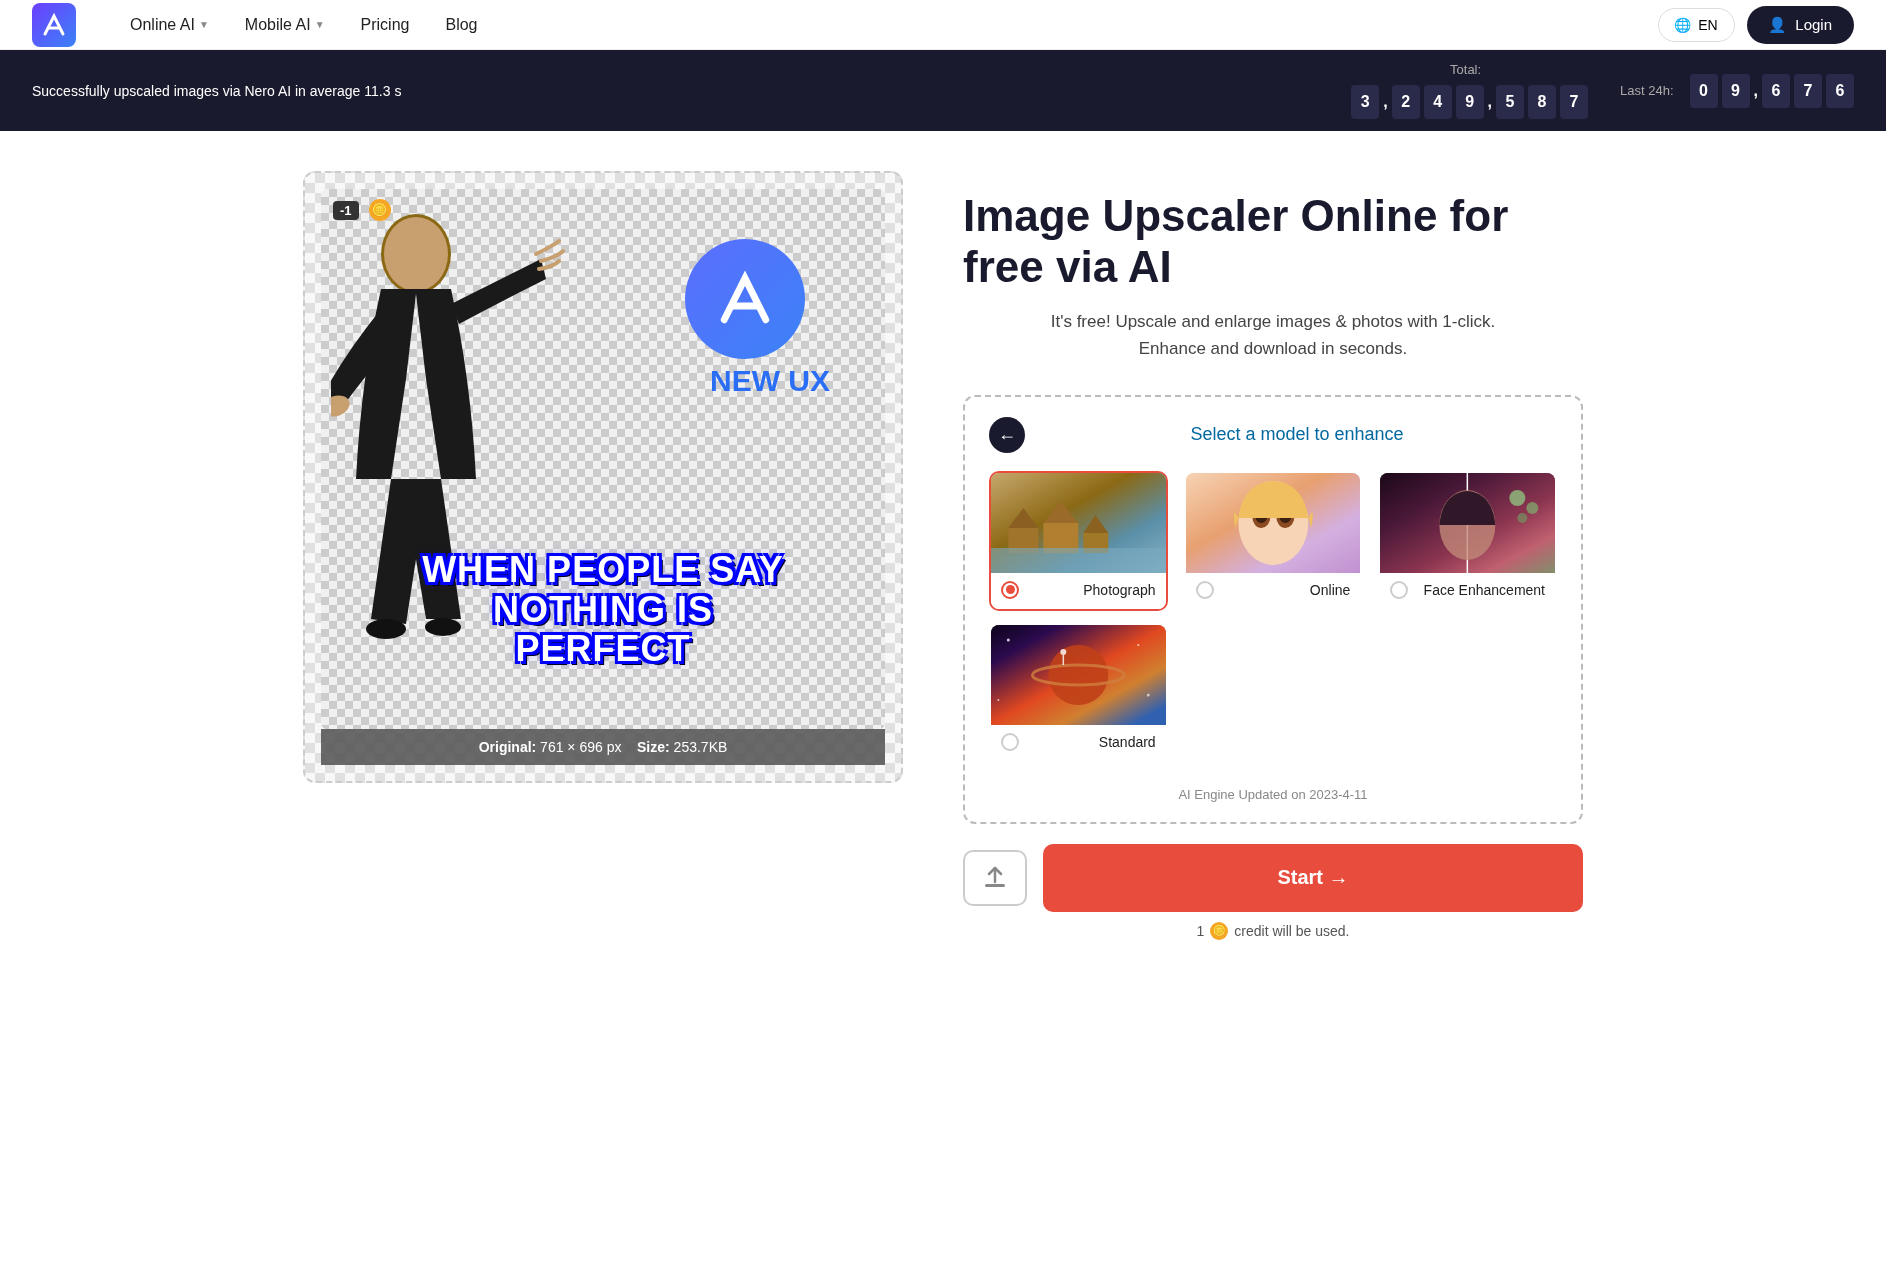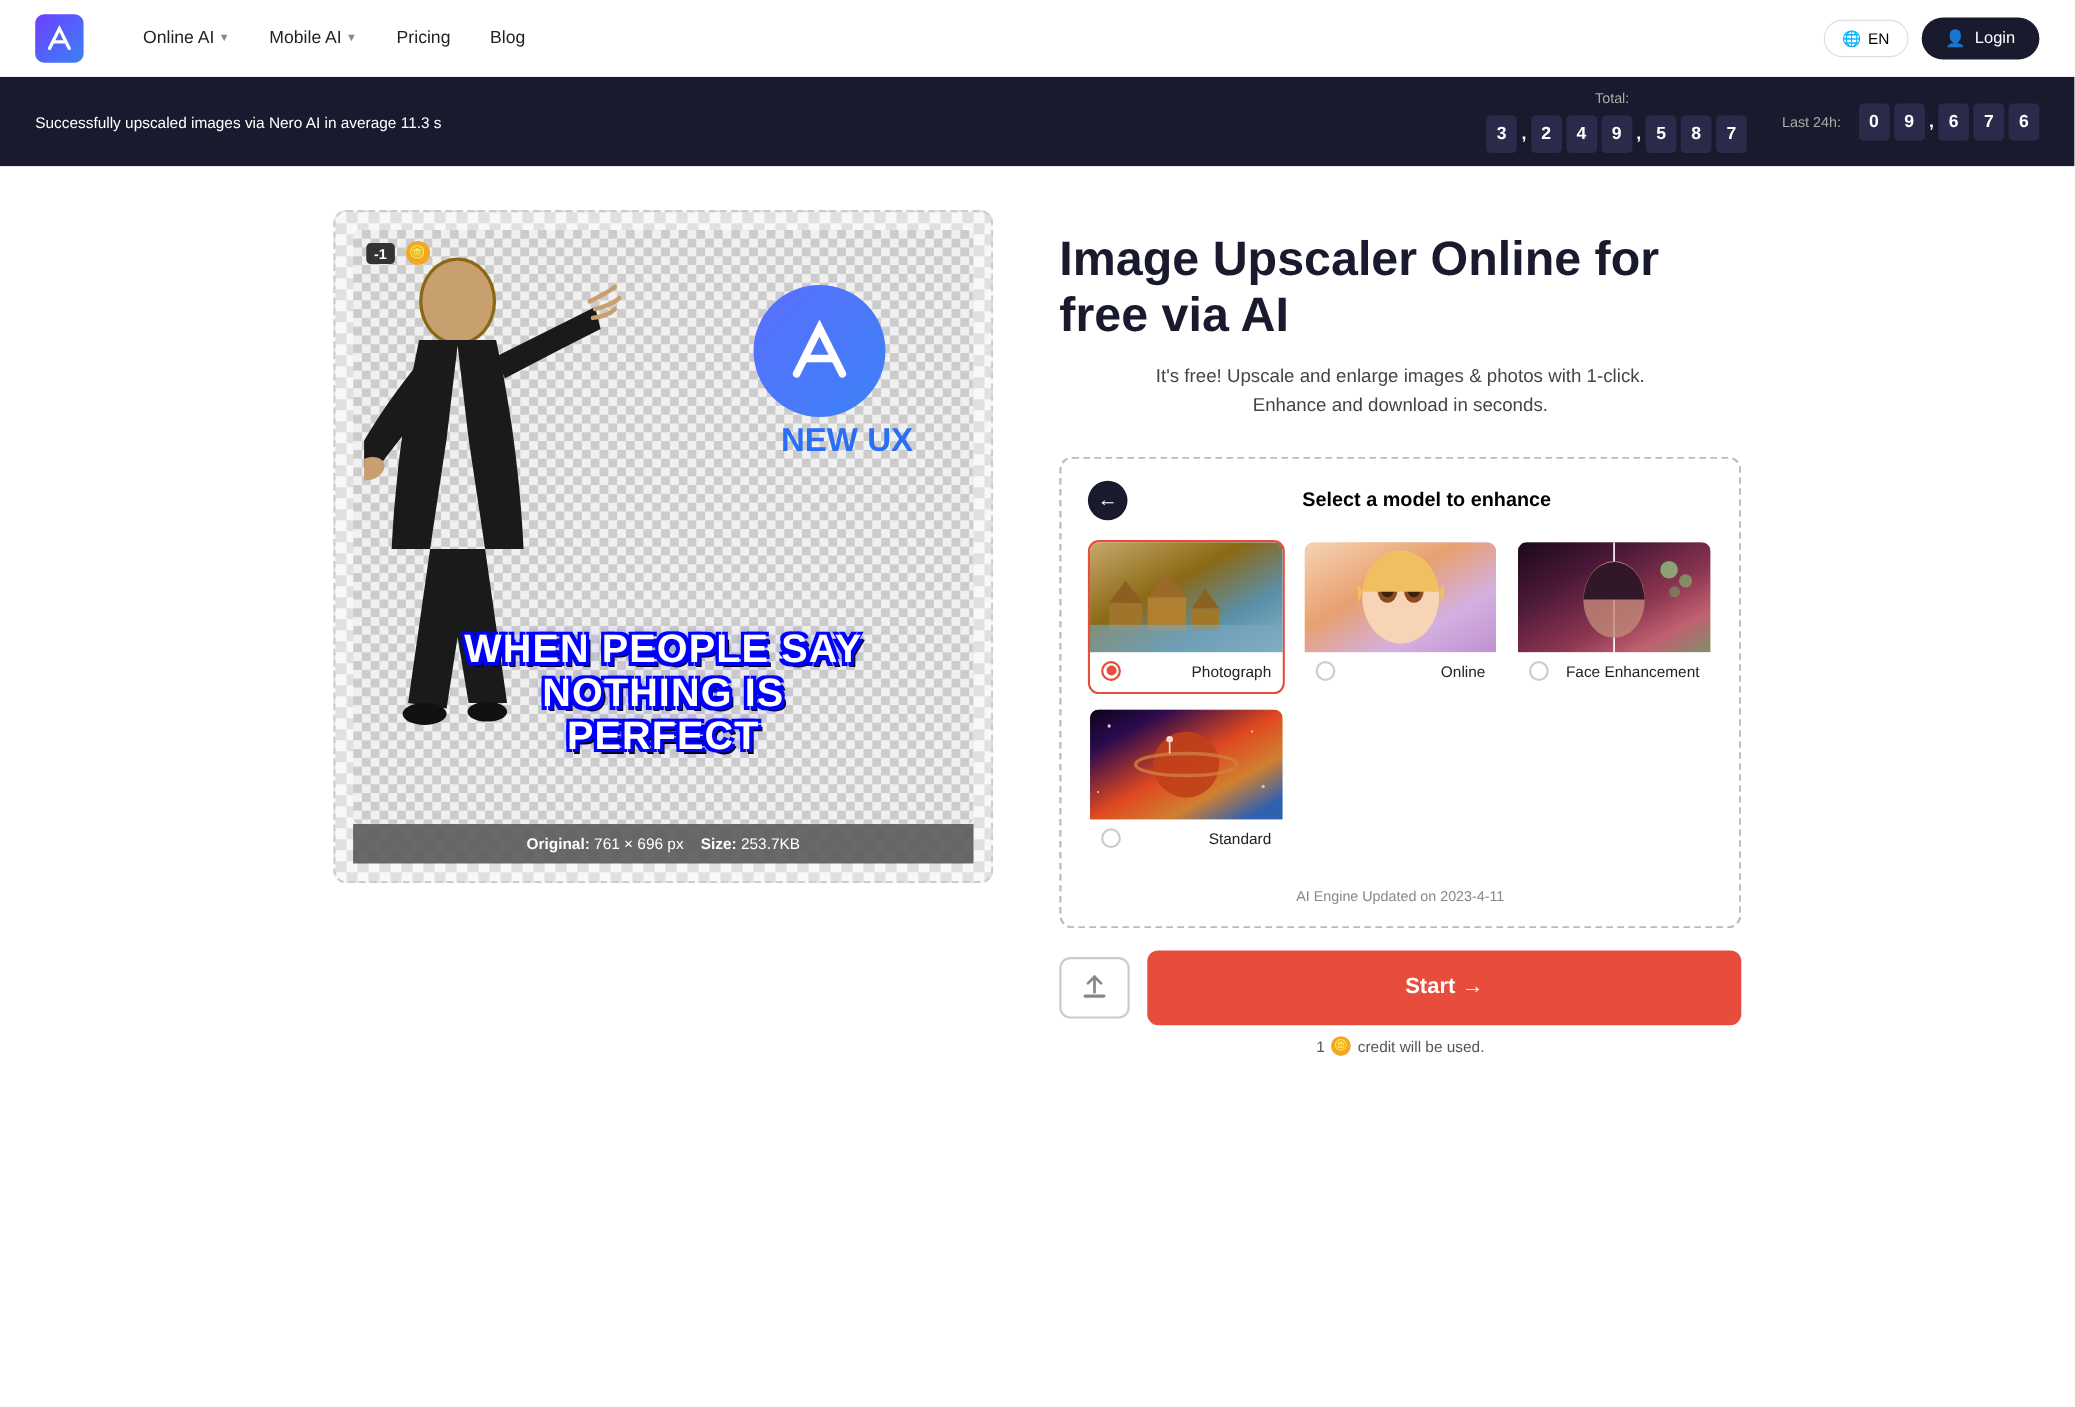--- a/index.html
+++ b/index.html
@@ -1,20 +1,20 @@
 <!DOCTYPE html>
 <html><head>
   <meta charset="utf-8">
   <style>
     * { margin: 0; padding: 0; box-sizing: border-box; }
     body { font-family: -apple-system, BlinkMacSystemFont, 'Segoe UI', Arial, sans-serif; background: #fff; }
 
     
     .navbar {
-      display: flex; align-items: center; padding: 0 32px; height: 70px;
+      display: flex; align-items: center; padding: 0 32px; height: 50px;
       border-bottom: 1px solid #eee; position: relative; z-index: 10;
     }
     .logo { display: flex; align-items: center; margin-right: 40px; }
     .logo-icon {
       width: 44px; height: 44px; background: linear-gradient(135deg, #6c3fff, #3b82f6);
       border-radius: 8px; display: flex; align-items: center; justify-content: center;
       color: white; font-weight: 900; font-size: 20px;
     }
     .nav-links { display: flex; align-items: center; gap: 8px; flex: 1; }
     .nav-item {
@@ -110,21 +110,21 @@
     }
     .model-header {
       display: flex; align-items: center; gap: 12px; margin-bottom: 18px;
     }
     .back-btn {
       width: 36px; height: 36px; background: #1a1a2e; border-radius: 50%;
       display: flex; align-items: center; justify-content: center; color: #fff;
       cursor: pointer; font-size: 18px; flex-shrink: 0;
     }
     .model-title {
-      font-size: 18px; font-weight: 700; color: #000000; text-align: center; flex: 1;
+      font-size: 18px; font-weight: 400; color: #0369a1; text-align: center; flex: 1;
     }
     .model-grid { display: grid; grid-template-columns: repeat(3, 1fr); gap: 16px; margin-bottom: 12px; }
     .model-grid-bottom { display: grid; grid-template-columns: repeat(3, 1fr); gap: 16px; margin-bottom: 16px; }
     .model-card {
       border-radius: 10px; overflow: hidden; cursor: pointer; position: relative;
       border: 2px solid transparent;
     }
     .model-card.selected { border-color: #e74c3c; }
     .model-card-img {
       width: 100%; height: 100px; object-fit: cover; display: block;

